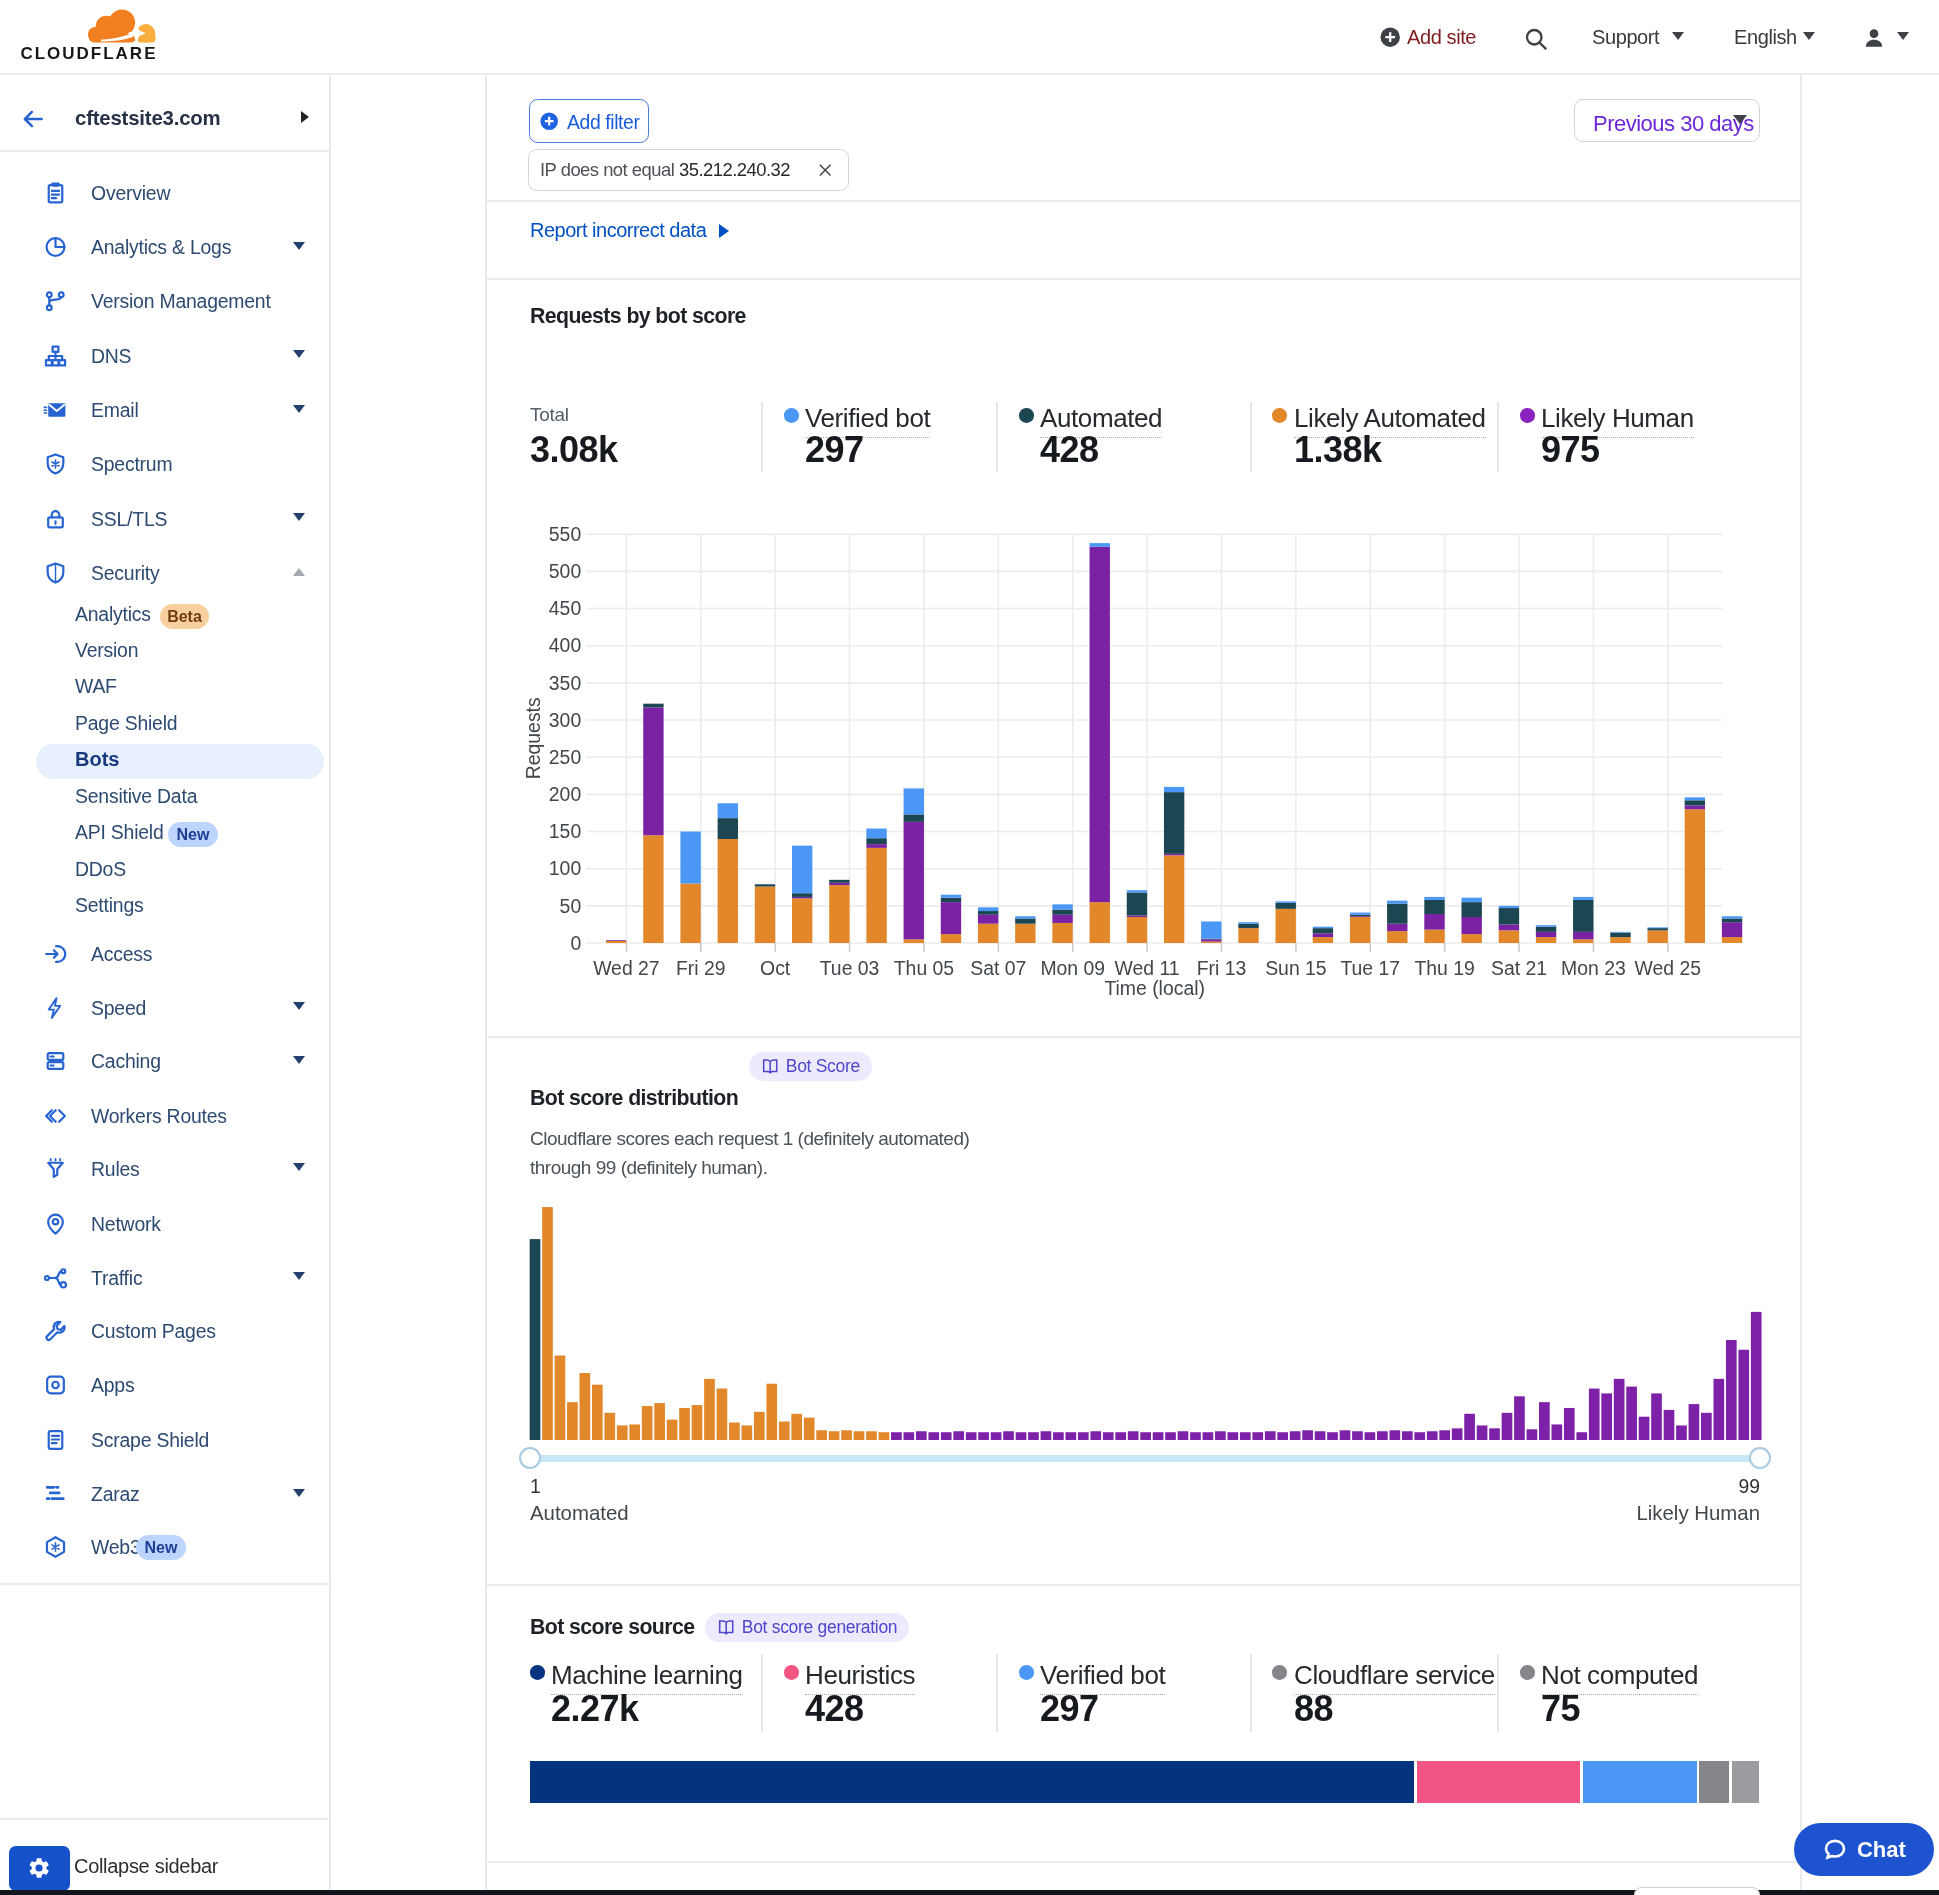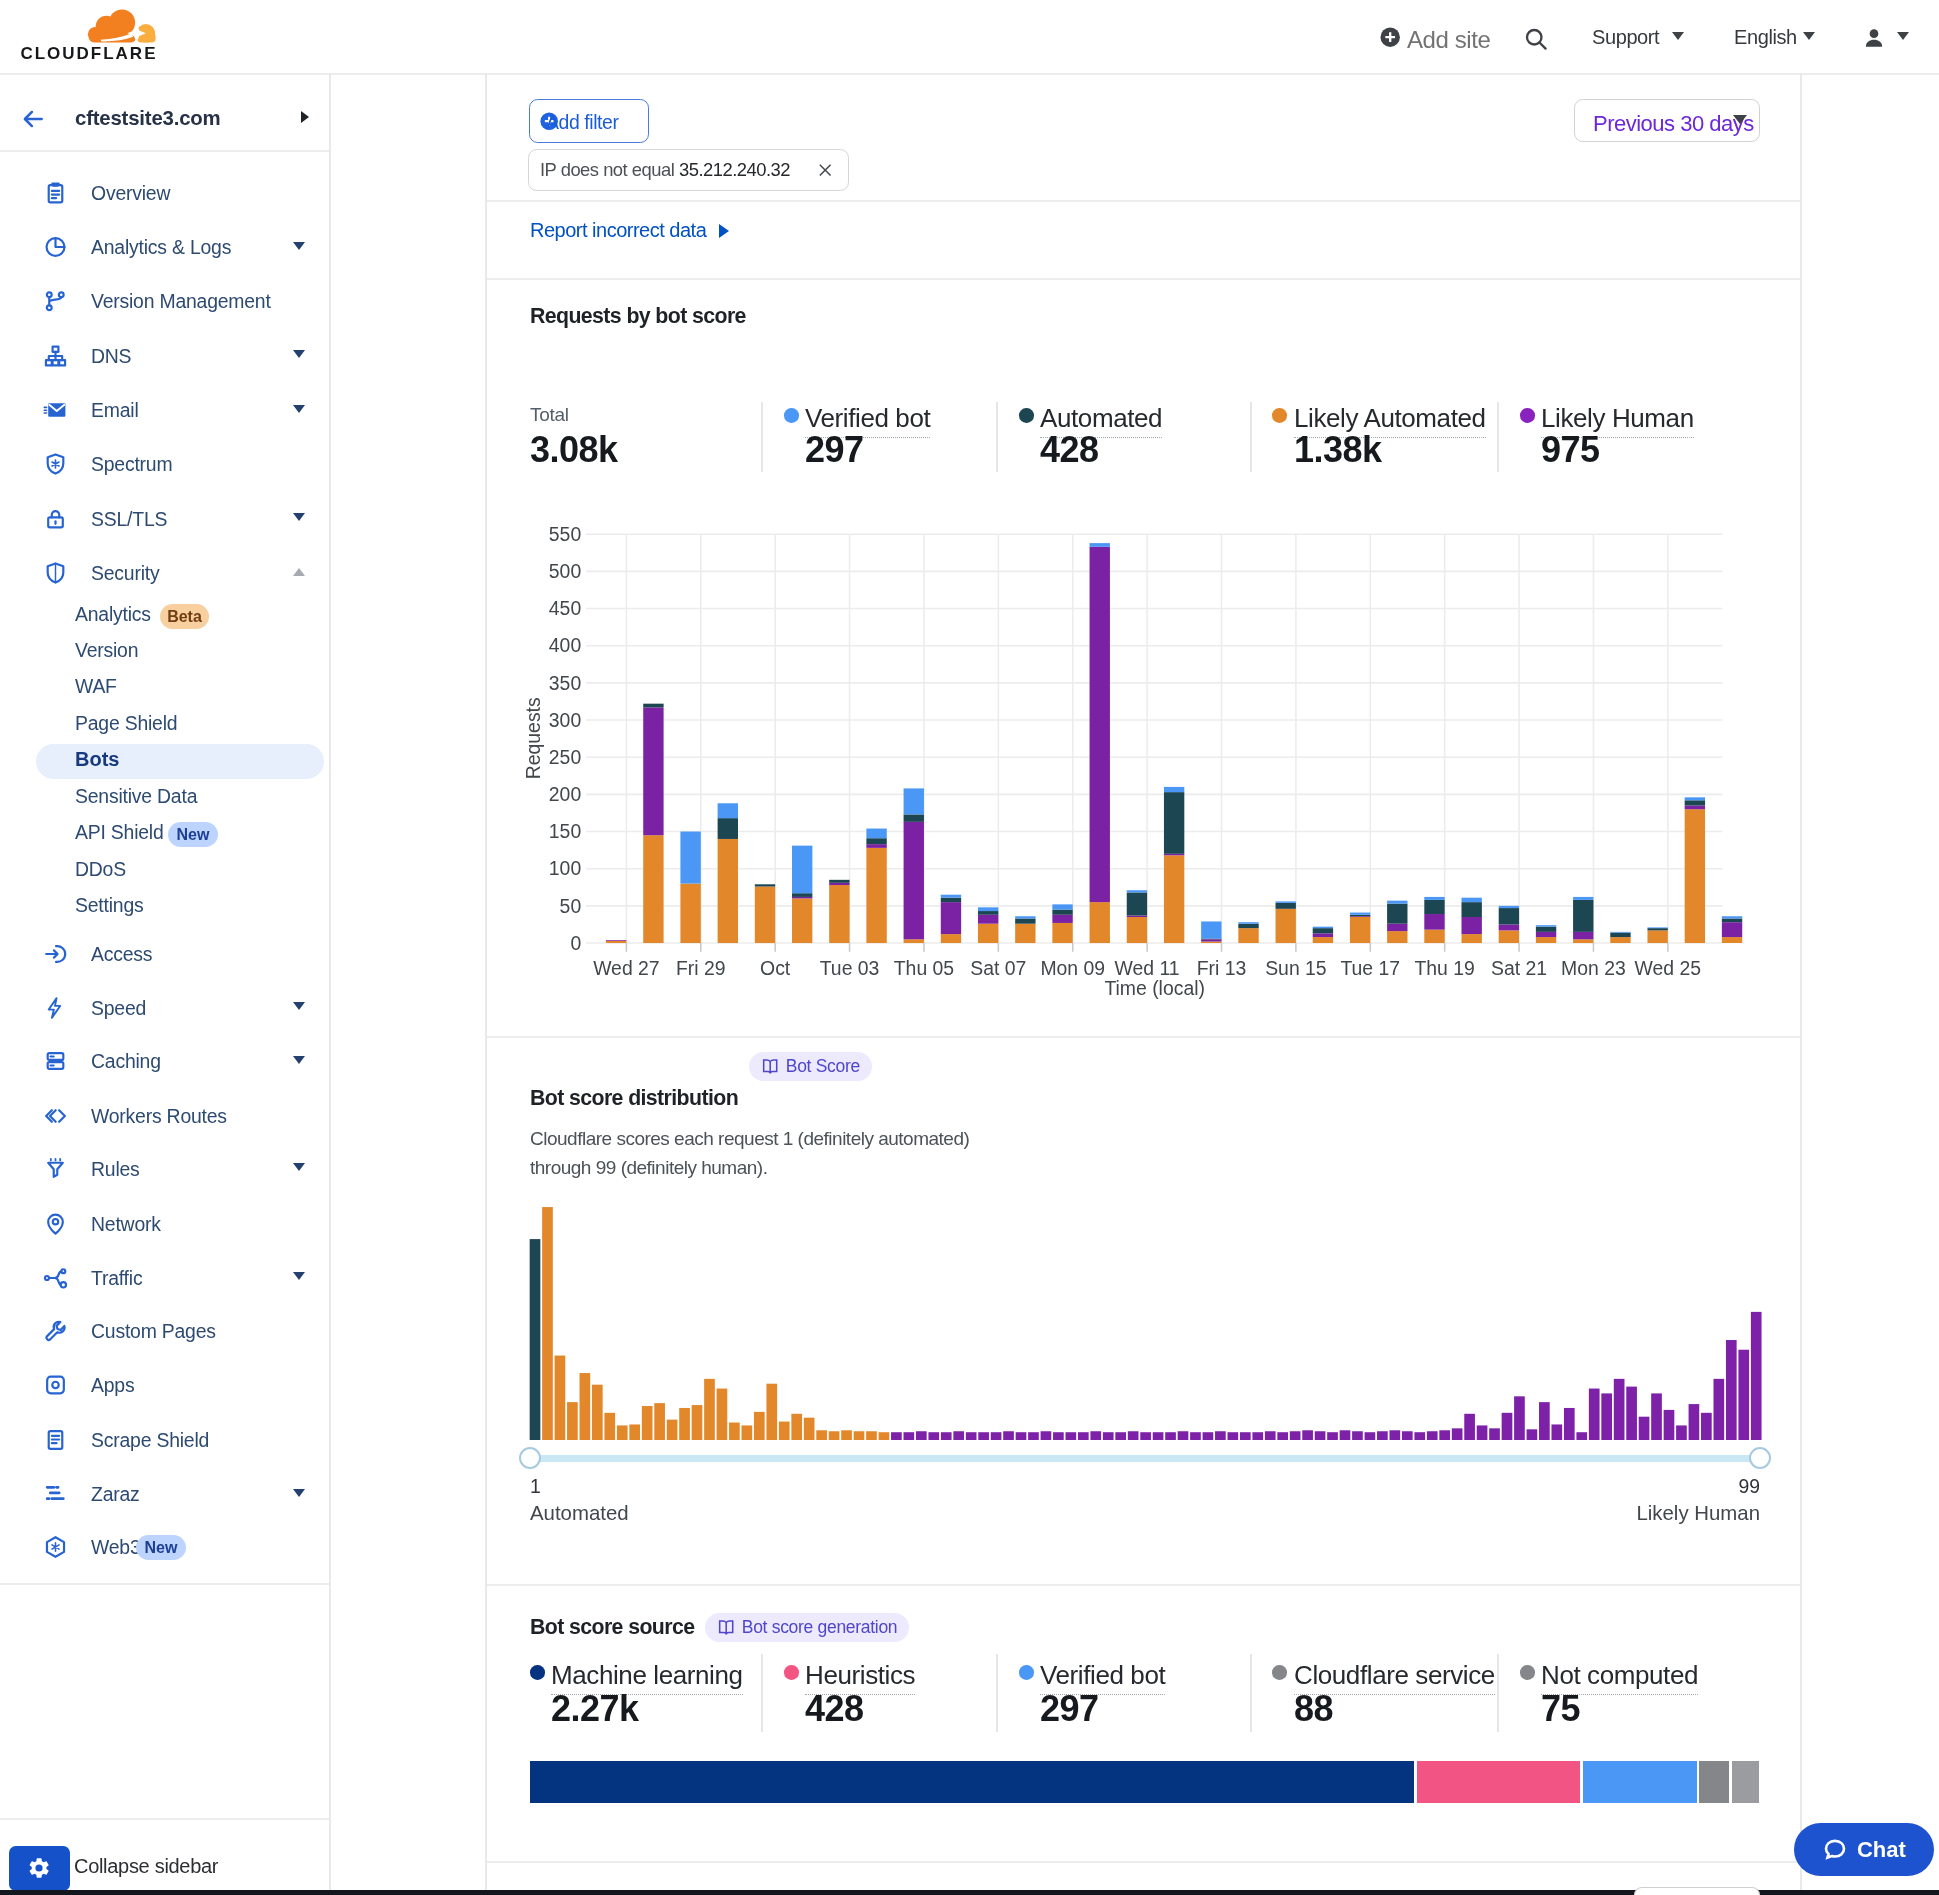--- a/index.html
+++ b/index.html
@@ -41,21 +41,21 @@
  </g>
  <path d="M16 36.7 Q34 35.7 47.5 30.3 L49.7 33.7 Q36 38.7 17 38.4 Z" fill="#fff"></path>
  <path d="M53 20.5 L55.8 27.2 L62.5 30 L55.8 32.8 L53 39.5 L50.2 32.8 L43.5 30 L50.2 27.2 Z" fill="#fff"></path>
 </svg>
 <div class="abs" style="left:20.4px;top:44px;width:194px;font-size:17px;font-weight:800;letter-spacing:2px;color:#17181a">CLOUDFLARE</div>
 
 <svg class="abs" style="left:1380px;top:27px" width="20.4" height="20.4" viewBox="0 0 21 21">
       <circle cx="10.5" cy="10.5" r="10" fill="#3e4145"></circle>
       <path d="M10.5 5.5v10M5.5 10.5h10" stroke="#fff" stroke-width="2.4"></path>
     </svg>
-<div class="abs" style="left:1407px;top:26px;font-size:24px;letter-spacing:-0.4px;color:#737373">Add site</div>
+<div class="abs" style="left:1407px;top:26px;font-size:20px;letter-spacing:-0.4px;color:#7f1d1d">Add site</div>
 <svg class="abs" style="left:1522px;top:25px" width="28" height="28" viewBox="0 0 24 24" fill="none" stroke="#3e4145" stroke-width="2">
       <circle cx="10.5" cy="10.5" r="6.2"></circle>
       <path d="M15 15l5.2 5.2" stroke-linecap="round"></path>
     </svg>
 <div class="abs" style="left:1592px;top:26px;font-size:20px;letter-spacing:-0.4px;color:#36393d">Support</div>
 <div class="caret-d" style="left:1672px;top:32px;border-top-color:#3e4145"></div>
 <div class="abs" style="left:1734px;top:26px;font-size:20px;letter-spacing:-0.4px;color:#36393d">English</div>
 <div class="caret-d" style="left:1803px;top:32px;border-top-color:#3e4145"></div>
 <svg class="abs" style="left:1861px;top:25px" width="26" height="26" viewBox="0 0 24 24" fill="#3e4145">
       <circle cx="12" cy="8" r="4"></circle>
@@ -258,21 +258,21 @@
 <div class="hline" style="left:487px;top:278px;width:1313px"></div>
 <div class="hline" style="left:487px;top:1036px;width:1313px"></div>
 <div class="hline" style="left:487px;top:1584px;width:1313px"></div>
 <div class="hline" style="left:487px;top:1861px;width:1313px"></div>
 
 <div class="abs" style="left:529px;top:99px;width:120px;height:44px;border:1.9px solid #4a7ade;border-radius:8.7px"></div>
 <svg class="abs" style="left:540px;top:112px" width="18.4" height="18.4" viewBox="0 0 22 22">
       <circle cx="11" cy="11" r="10.5" fill="#1f63e0"></circle>
       <path d="M11 5.8v10.4M5.8 11h10.4" stroke="#fff" stroke-width="2.6"></path>
     </svg>
-<div class="abs" style="left:546px;top:111px;font-size:19.4px;letter-spacing:-0.4px;color:#1a5cd8">Add filter</div>
+<div class="abs" style="left:567px;top:111px;font-size:19.4px;letter-spacing:-0.4px;color:#1a5cd8">Add filter</div>
 <div class="abs" style="left:528px;top:149px;width:321px;height:42px;border:1.9px solid #d6d6d9;border-radius:8.7px"></div>
 <div class="abs" style="left:540px;top:159px;font-size:18.4px;letter-spacing:-0.5px;color:#4d5156">IP does not equal <span style="color:#26282b">35.212.240.32</span></div>
 <svg class="abs" style="left:816px;top:161px" width="18.4" height="18.4" viewBox="0 0 24 24" fill="none" stroke="#45494e" stroke-width="2">
       <path d="M5 5l14 14M19 5L5 19"></path>
     </svg>
 <div class="abs" style="left:1574px;top:99px;width:186px;height:43px;border:1.9px solid #d2d2d6;border-radius:8.7px"></div>
 <div class="abs" style="left:1593px;top:111px;font-size:22px;letter-spacing:-0.5px;color:#6d28d9">Previous 30 days</div>
 <div class="caret-d" style="left:1733px;top:115px;border-top-color:#3e4145;border-left-width:7.8px;border-right-width:7.8px;border-top-width:9.7px"></div>
 <div class="abs" style="left:530px;top:219px;display:flex;align-items:center;gap:12.6px">
       <span style="font-size:20px;letter-spacing:-0.5px;font-weight:500;color:#0051c3">Report incorrect data</span>

